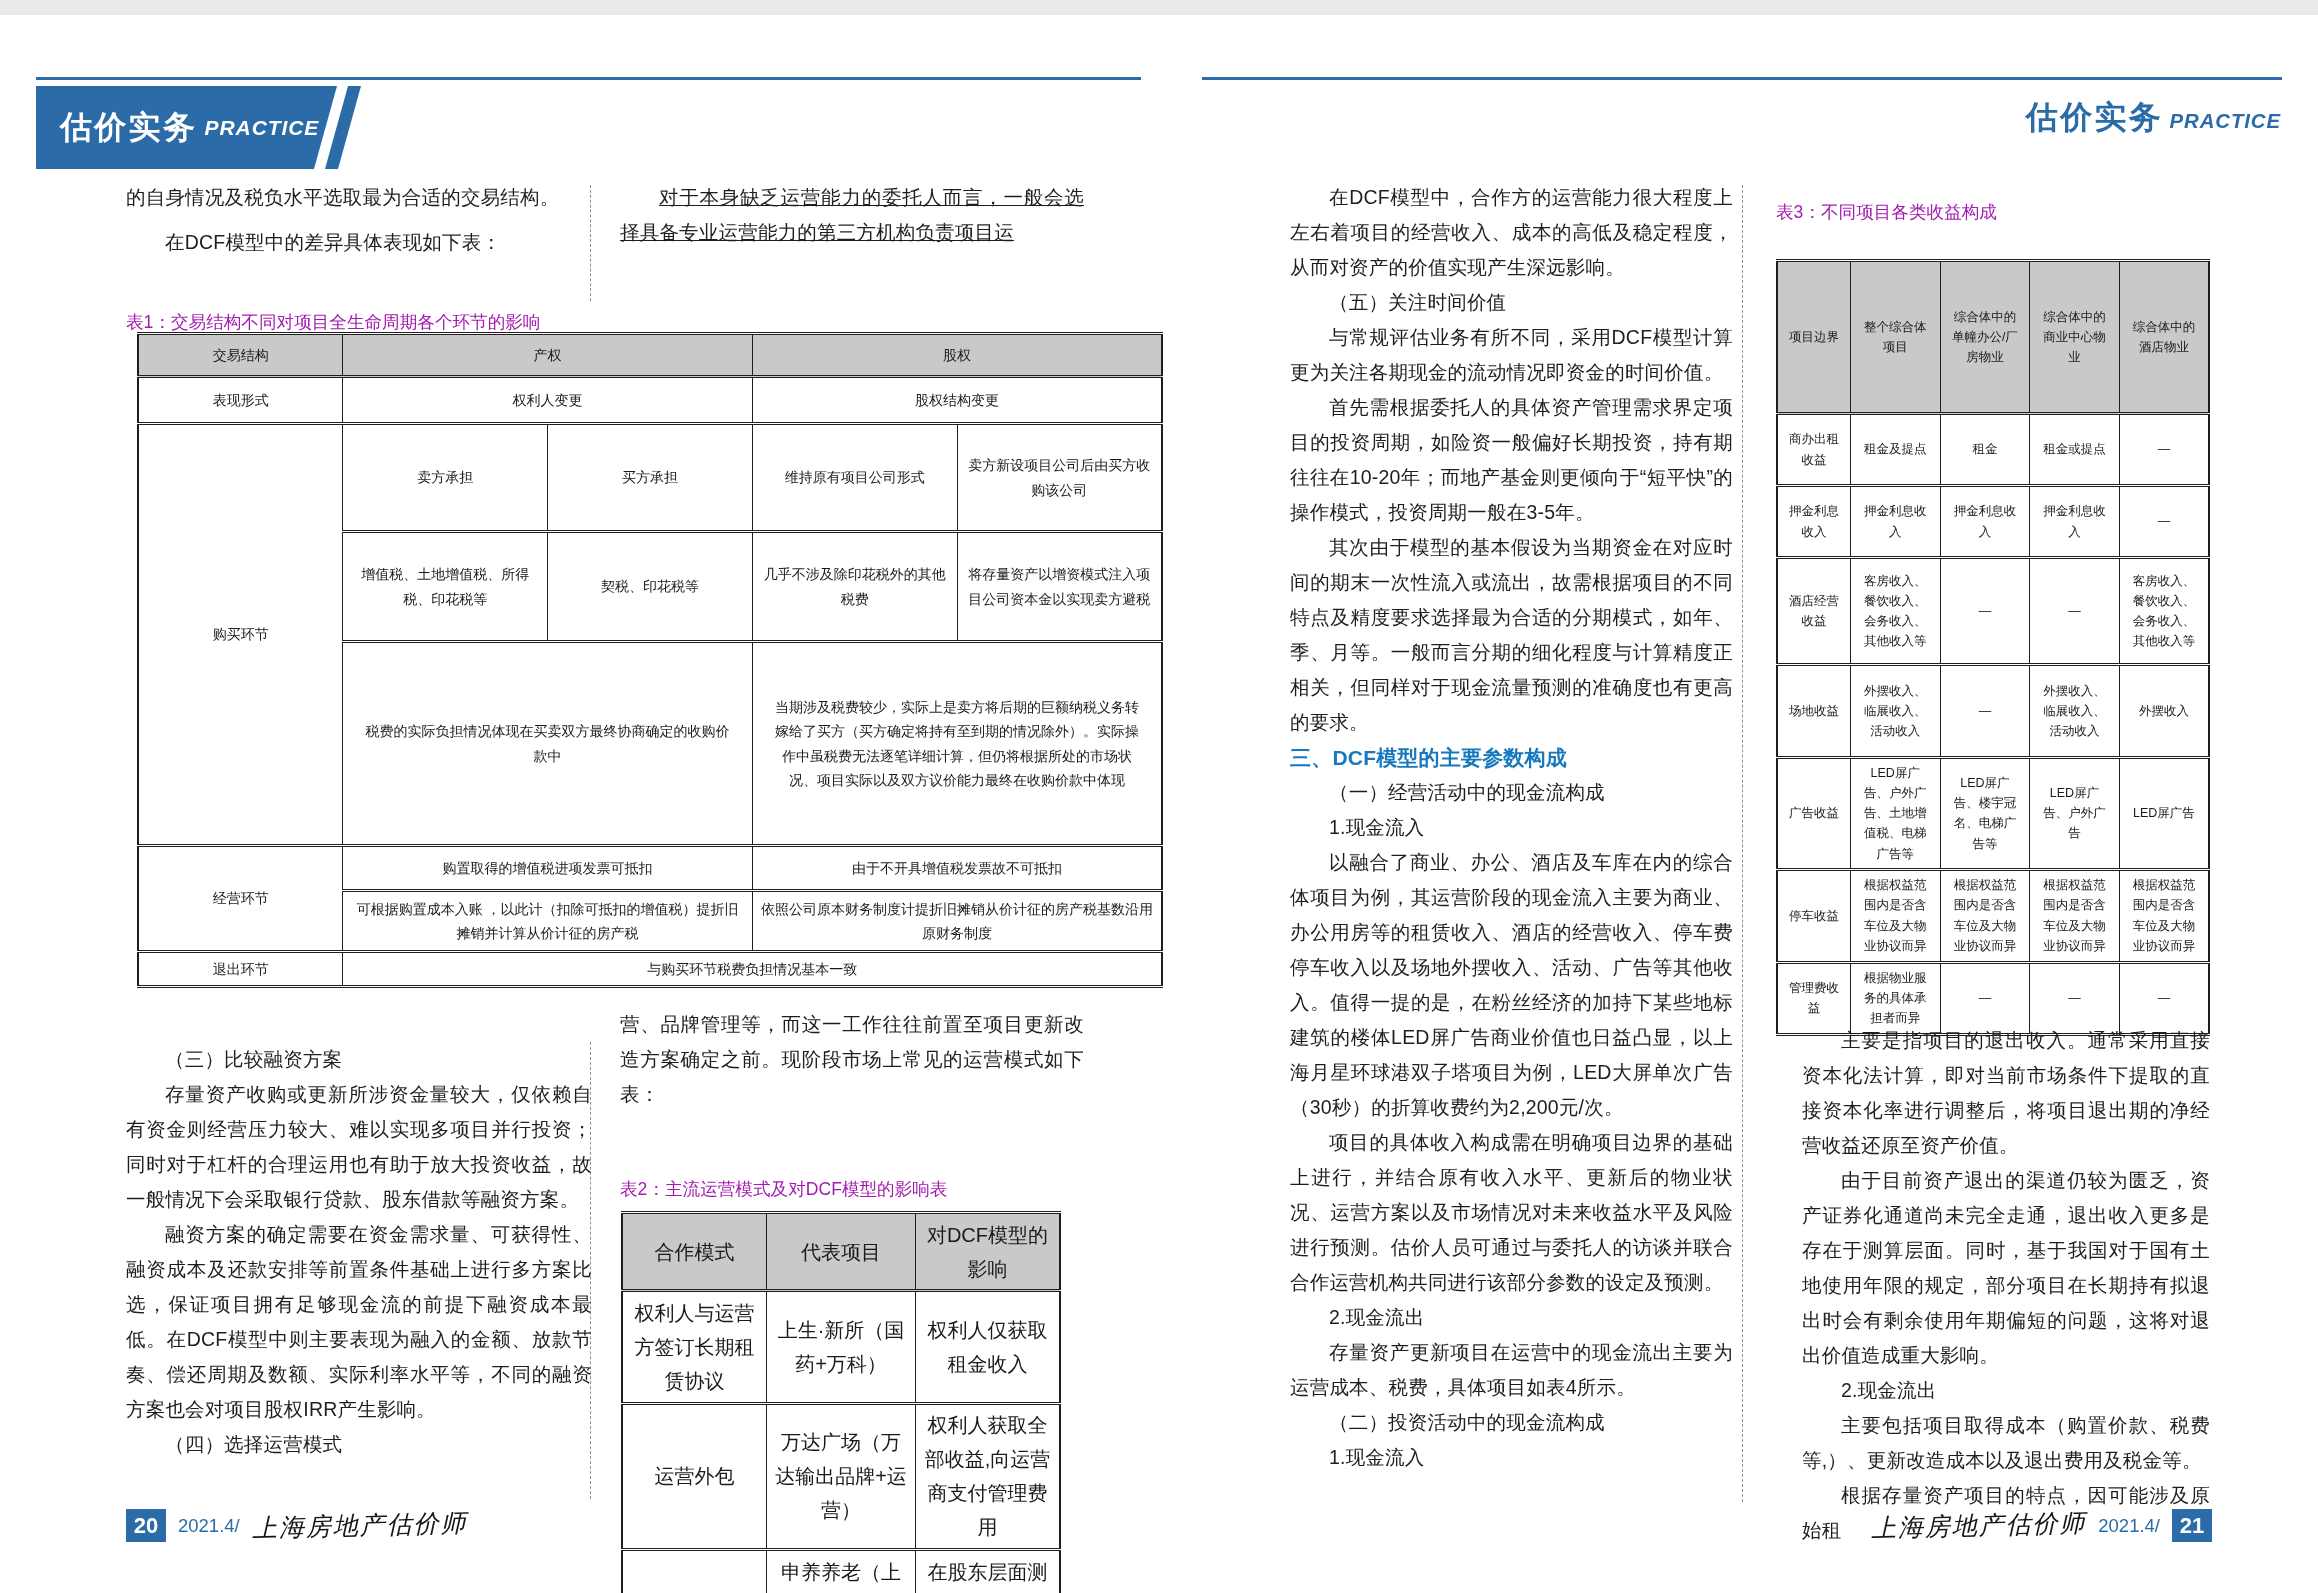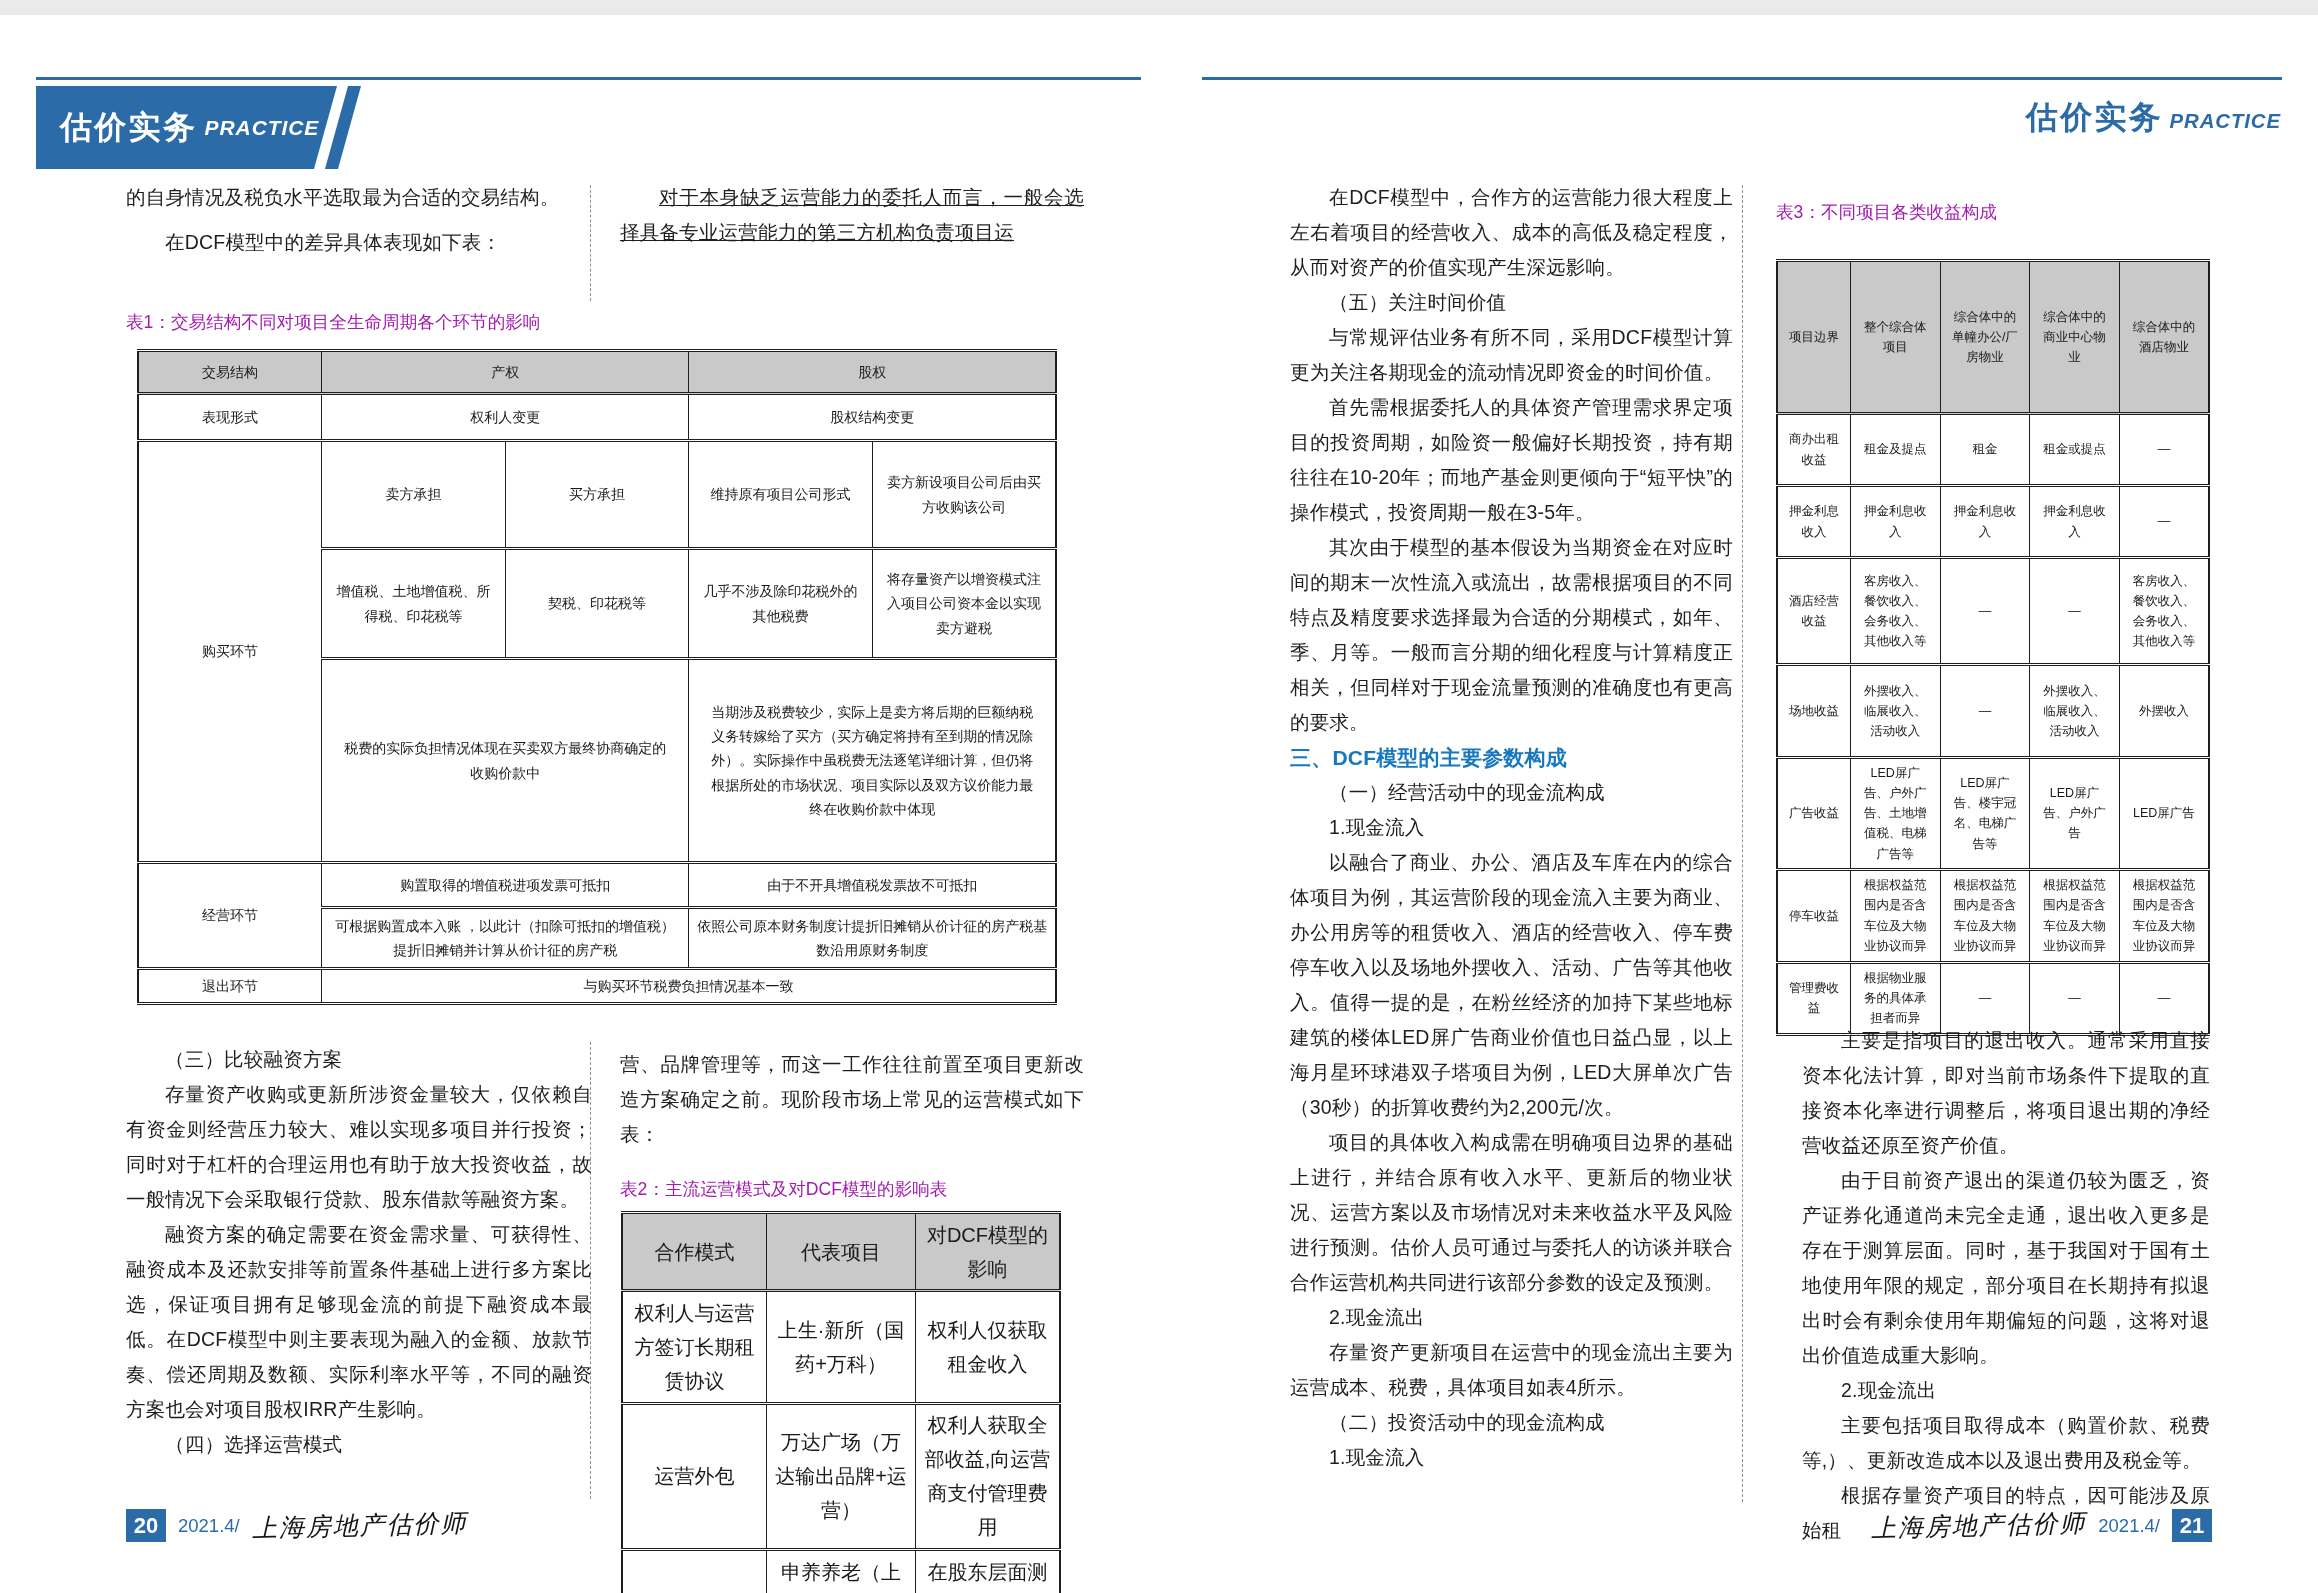--- a/index.html
+++ b/index.html
@@ -82,21 +82,21 @@
   </div>
 
   <div class="abs bt" style="left:620px;top:180px;width:464px;text-decoration:underline;">
     <p>对于本身缺乏运营能力的委托人而言，一般会选择具备专业运营能力的第三方机构负责项目运</p>
   </div>
 
   <div class="abs vdash" style="left:590px;top:185px;height:116px;"></div>
   <div class="abs vdash" style="left:590px;top:1042px;height:457px;"></div>
 
   <div class="abs tbl-title" style="left:126px;top:310px;width:932px;">表1：交易结构不同对项目全生命周期各个环节的影响</div>
-  <div class="abs" style="left:137px;top:349px;width:920px;border-radius:7px;">
+  <div class="abs" style="left:137px;top:332px;width:1026px;border-radius:7px;">
     <table class="grid t1">
       <colgroup>
           <col style="width:20%">
           <col style="width:20%">
           <col style="width:20%">
           <col style="width:20%">
           <col style="width:20%">
         </colgroup>
       <tbody>
           <tr style="height:43px">
@@ -143,21 +143,21 @@
       </table>
   </div>
 
   <div class="abs bt" style="left:126px;top:1042px;width:466px;">
     <p>（三）比较融资方案</p>
     <p>存量资产收购或更新所涉资金量较大，仅依赖自有资金则经营压力较大、难以实现多项目并行投资；同时对于杠杆的合理运用也有助于放大投资收益，故一般情况下会采取银行贷款、股东借款等融资方案。</p>
     <p>融资方案的确定需要在资金需求量、可获得性、融资成本及还款安排等前置条件基础上进行多方案比选，保证项目拥有足够现金流的前提下融资成本最低。在DCF模型中则主要表现为融入的金额、放款节奏、偿还周期及数额、实际利率水平等，不同的融资方案也会对项目股权IRR产生影响。</p>
     <p>（四）选择运营模式</p>
   </div>
 
-  <div class="abs bt" style="left:620px;top:1047px;width:464px;font-family:Liberation Serif, serif;">
+  <div class="abs bt" style="left:620px;top:1007px;width:464px;font-family:Liberation Serif, serif;">
     <p class="noind">营、品牌管理等，而这一工作往往前置至项目更新改造方案确定之前。现阶段市场上常见的运营模式如下表：</p>
   </div>
 
   <div class="abs tbl-title" style="left:620px;top:1177px;width:441px;">表2：主流运营模式及对DCF模型的影响表</div>
   <div class="abs" style="left:621px;top:1211px;width:440px;">
     <table class="grid t2">
       <colgroup>
           <col style="width:33%">
           <col style="width:34%">
           <col style="width:33%">

